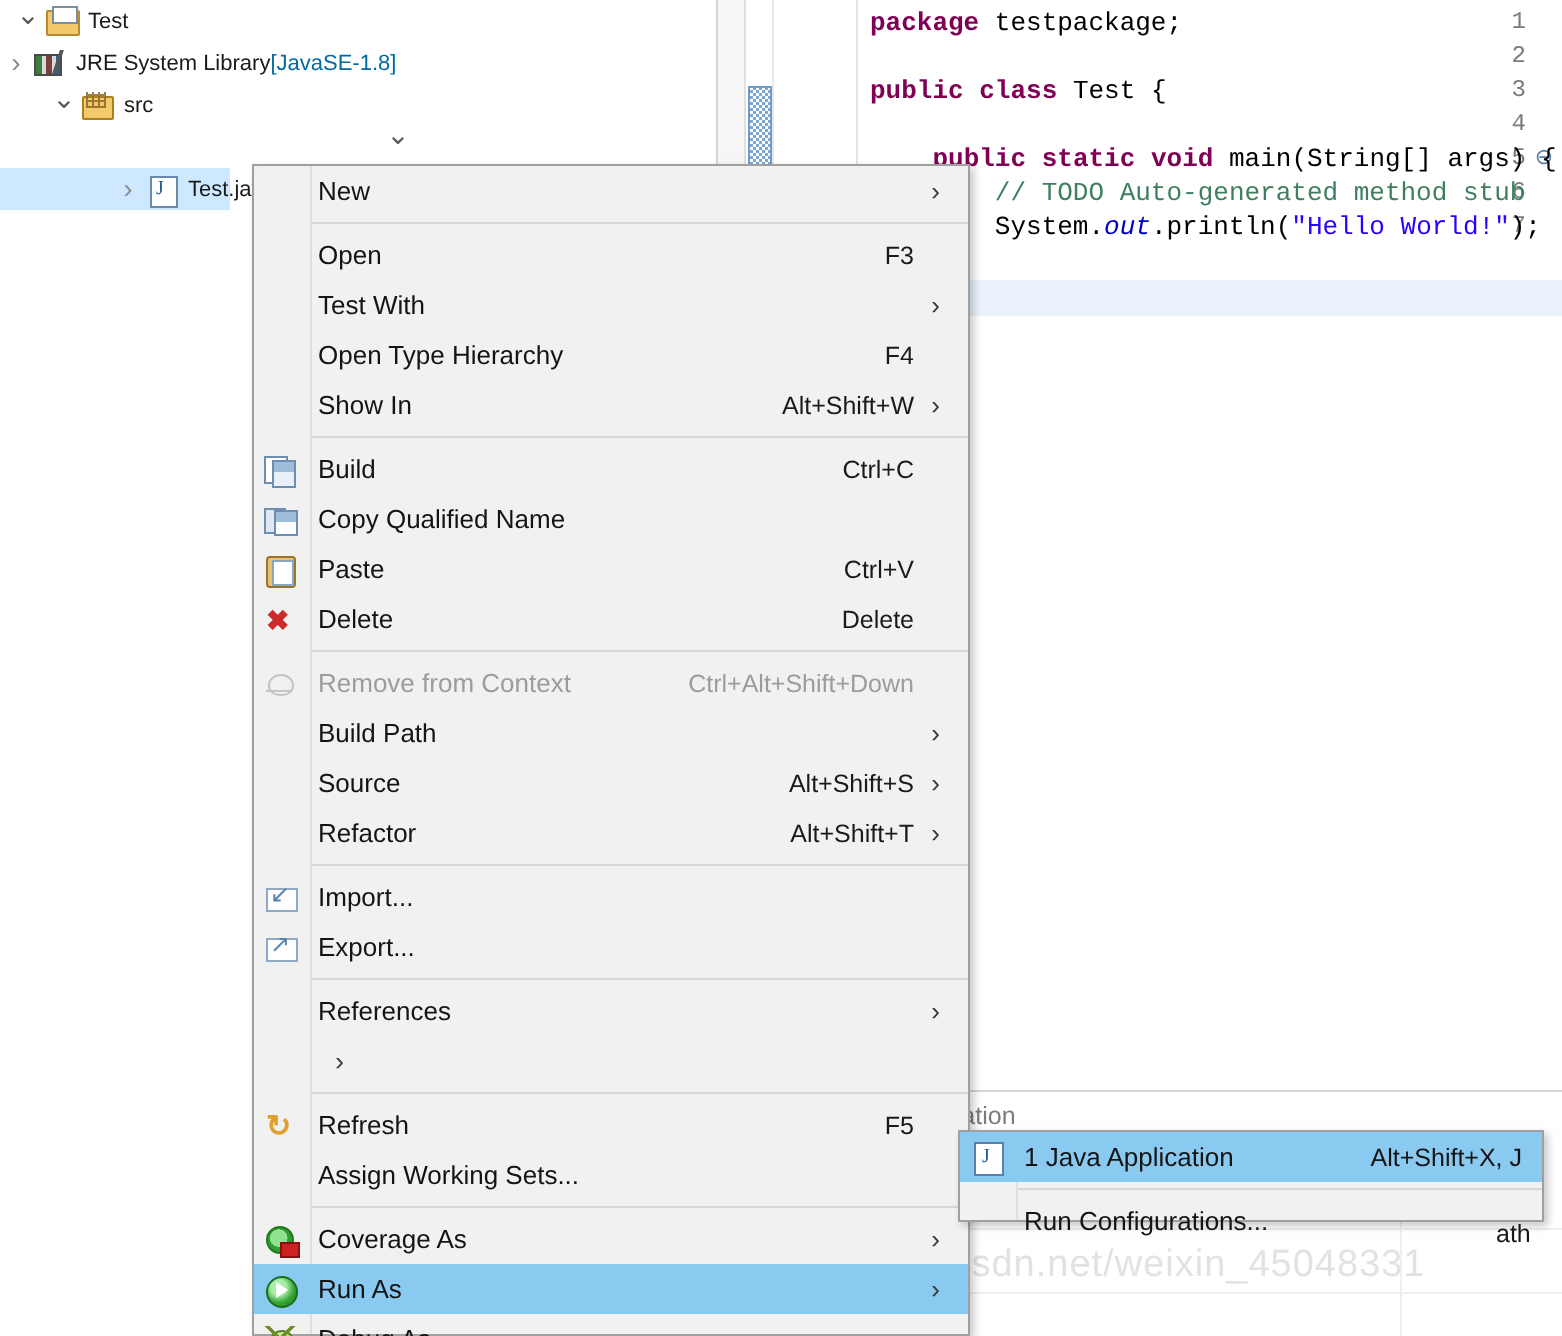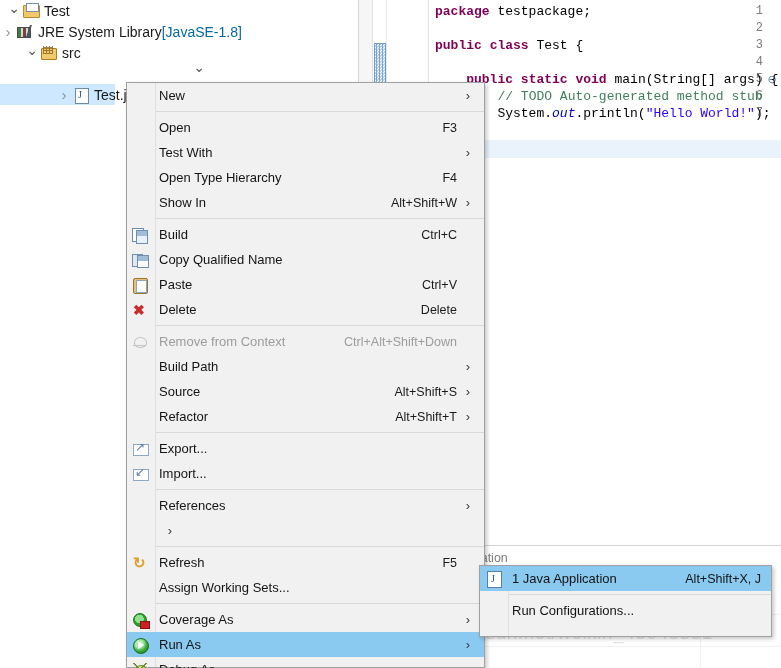--- a/index.html
+++ b/index.html
@@ -11,21 +11,21 @@
   }
   #root { position: relative; width: 781px; height: 668px; }
 
   
   .tree-panel {
     position: absolute; left: 0; top: 0; width: 358px; height: 668px;
     background: #ffffff;
   }
   .tree-row {
     position: relative; height: 21px; display: flex; align-items: center;
-    font-size: 14px; color: #1a1a1a; white-space: nowrap;
+    font-size: 11px; color: #1a1a1a; white-space: nowrap;
   }
   .tree-row.selected { background: #cde8ff; }
   .twisty {
     width: 16px; text-align: center; color: #5a5a5a; font-size: 11px;
     flex: 0 0 16px; line-height: 1;
   }
   .twisty.open::before { content: "\2304"; font-size: 14px; position: relative; top: -3px; }
   .twisty.closed::before { content: "\203A"; font-size: 14px; color: #8a8a8a; }
   .t-icon { width: 18px; height: 16px; flex: 0 0 18px; margin-right: 4px; position: relative; }
   .t-label { }
@@ -218,21 +218,21 @@
   .ic-run::after{content:"";position:absolute;left:6px;top:4px;border-left:6px solid #ffffff;border-top:4px solid transparent;border-bottom:4px solid transparent;}
   .ic-debug::before{content:"";position:absolute;left:3px;top:3px;width:10px;height:9px;border-radius:50%;
     background:radial-gradient(circle at 40% 35%, #cfe89a 0 35%, #7aa832 100%);border:1px solid #5e7f24;}
   .ic-debug::after{content:"";position:absolute;left:0px;top:1px;width:16px;height:13px;
     background:
       linear-gradient(45deg,transparent 46%,#6e8f2a 46% 54%,transparent 54%),
       linear-gradient(-45deg,transparent 46%,#6e8f2a 46% 54%,transparent 54%);}
 
   
   .submenu {
-    position: absolute; left: 479px; top: 565px; width: 293px; height: 72px;
+    position: absolute; left: 479px; top: 565px; width: 293px; height: 46px;
     background: #f1f1f1; border: 1px solid #a0a0a0;
     box-shadow: 2px 2px 4px rgba(0,0,0,.22);
     font-size: 13px; color: #141414;
   }
   .submenu .sm-iconbar {
     position: absolute; left: 0; top: 0; width: 29px; height: 100%;
     background: #f1f1f1; border-right: 1px solid #e0e0e0;
   }
   .smi {
     position: relative; height: 25px; display: flex; align-items: center;
@@ -388,27 +388,27 @@
           <span class="mi-accel">Alt+Shift+S</span>
           <span class="mi-arrow">›</span>
         </div>
         <div class="mi">
           <span class="mi-label">Refactor</span>
           <span class="mi-accel">Alt+Shift+T</span>
           <span class="mi-arrow">›</span>
         </div>
         <div class="sep"></div>
         <div class="mi">
+          <span class="mi-ic ic-import"></span>
+          <span class="mi-label">Import...</span>
+          <span class="mi-arrow hidden">›</span>
+        </div>
+        <div class="mi">
           <span class="mi-ic ic-export"></span>
           <span class="mi-label">Export...</span>
-          <span class="mi-arrow hidden">›</span>
-        </div>
-        <div class="mi">
-          <span class="mi-ic ic-import"></span>
-          <span class="mi-label">Import...</span>
           <span class="mi-arrow hidden">›</span>
         </div>
         <div class="sep"></div>
         <div class="mi">
           <span class="mi-label">References</span>
           <span class="mi-arrow">›</span>
         </div>
         <div class="mi">
           <span class="mi-arrow">›</span>
         </div>

